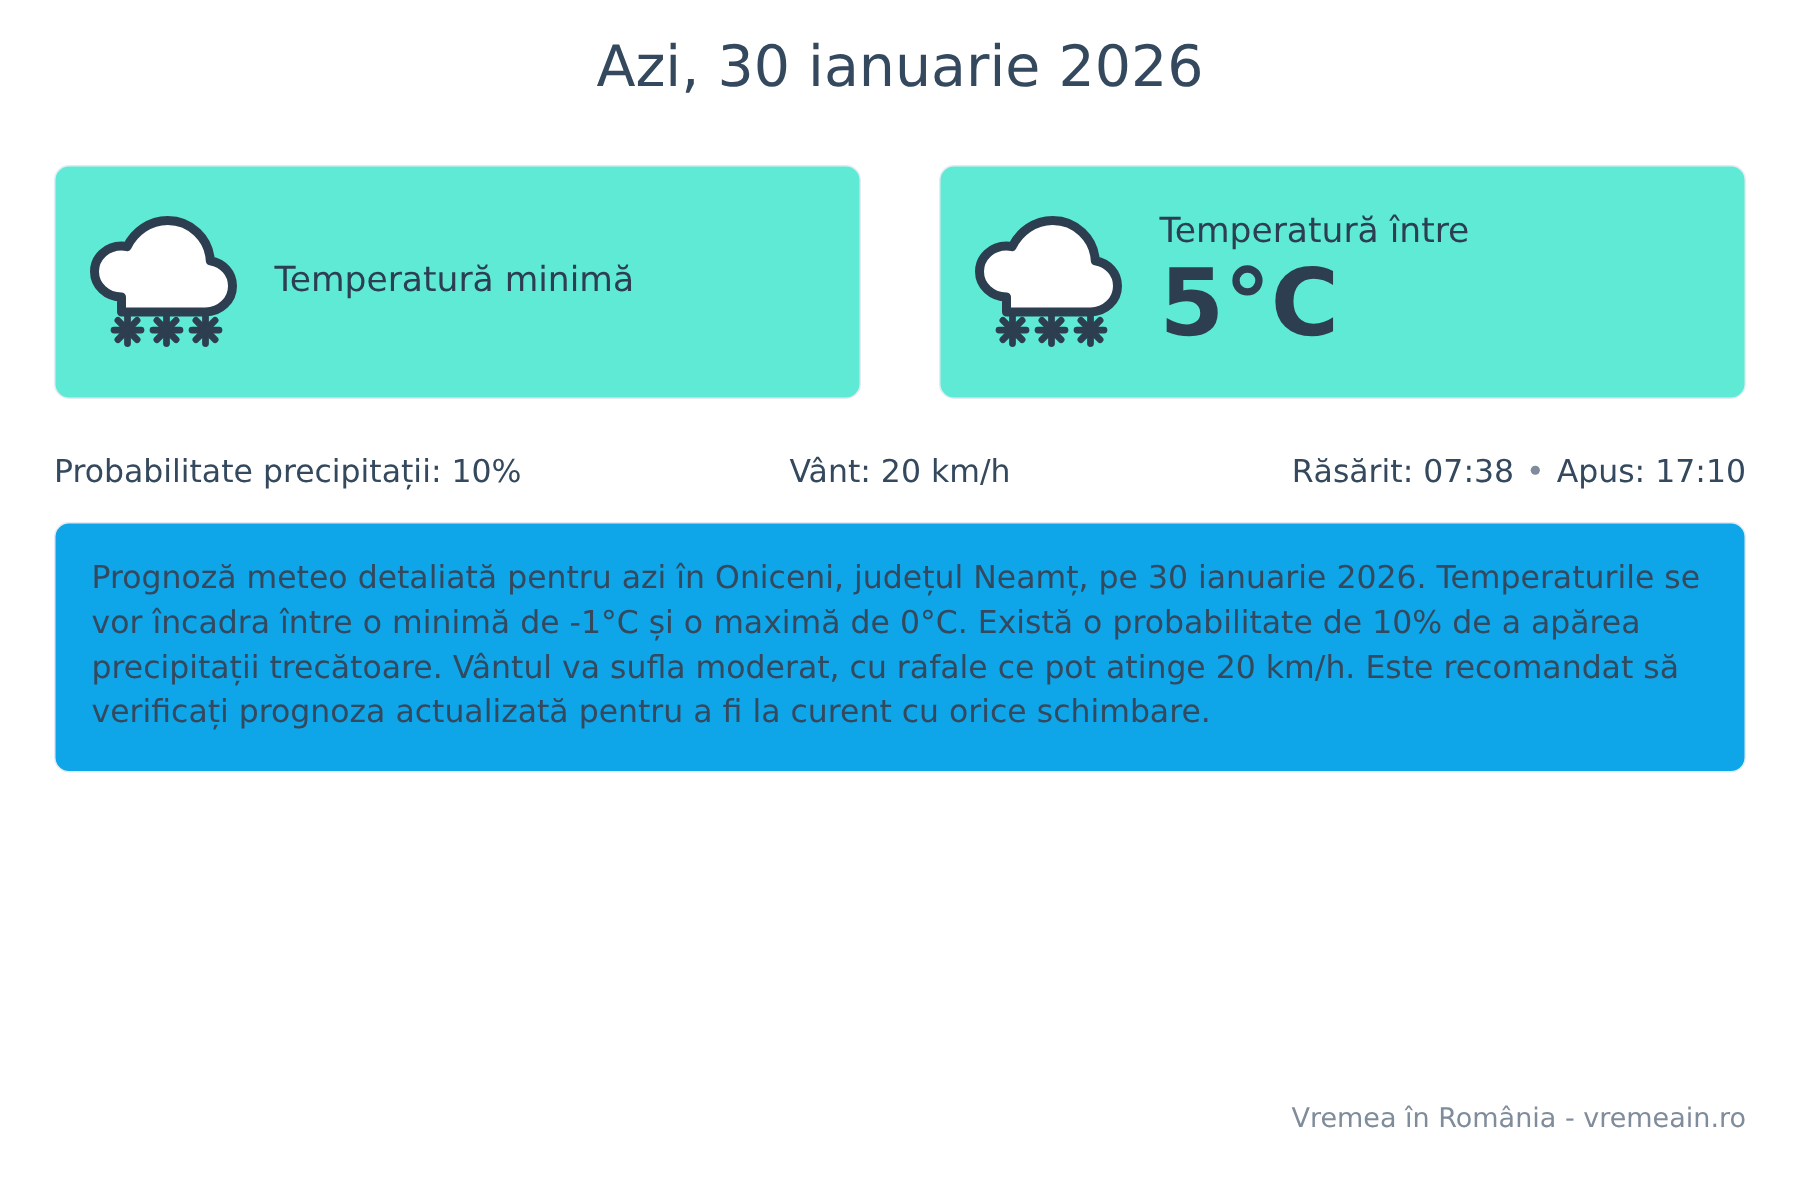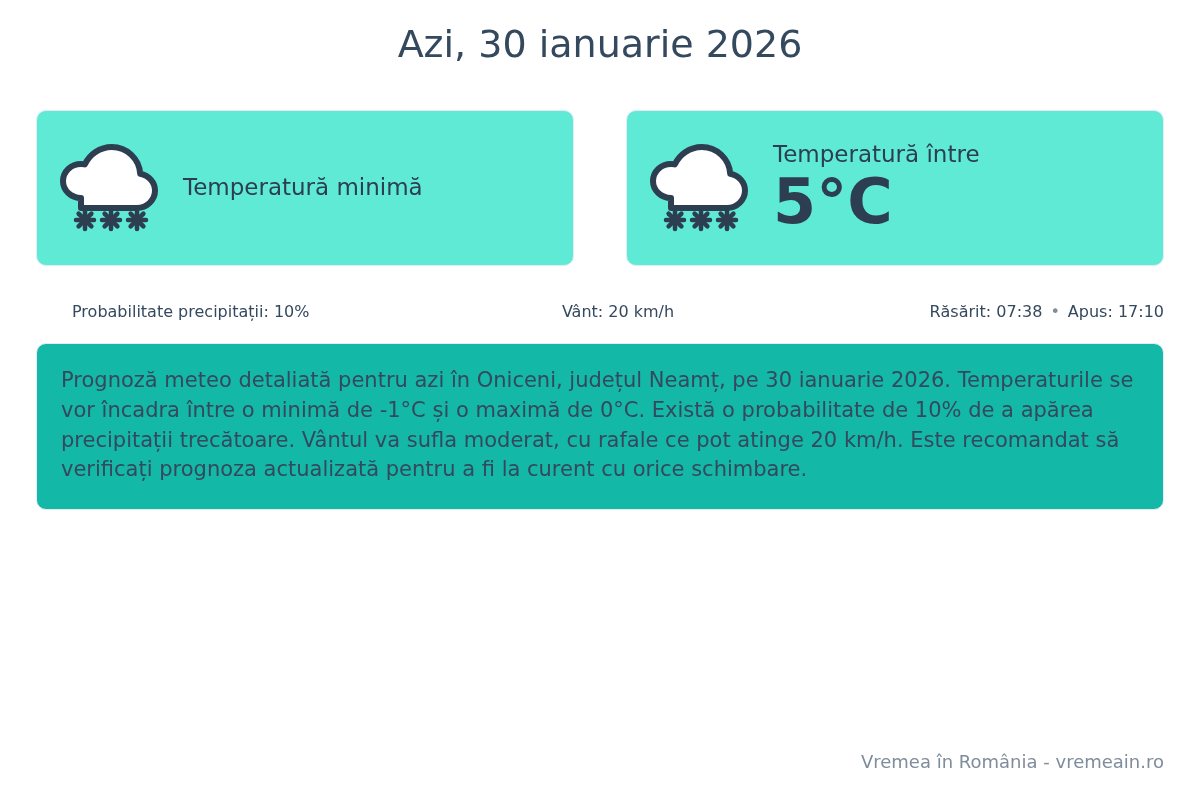--- a/index.html
+++ b/index.html
@@ -95,48 +95,47 @@
     font-size: 62px;
     font-weight: bold;
     color: #2c3e50;
     line-height: 1.05;
   }
 
   
   .meta-row {
     display: flex;
     margin-top: 36px;
-    font-size: 16px;
+    font-size: 21px;
     color: #34495e;
     align-items: flex-start;
-    margin-left: 36px;
   }
   .meta-left   { flex: 1 1 0; text-align: left; }
   .meta-center { flex: 1 1 0; text-align: center; }
   .meta-right  { flex: 1 1 0; text-align: right; }
   .meta-dot { margin: 0 8px; color: #7f8c9b; }
 
   
   .description {
     margin-top: 22px;
-    background: #14b8a6;
+    background: #0ea5e9;
     border: 1px solid #e3ecf6;
     border-radius: 10px;
     padding: 22px 24px 24px 24px;
     font-size: 21px;
     line-height: 1.42;
     color: #34495e;
     box-sizing: border-box;
   }
 
   
   .footer {
     position: absolute;
     right: 36px;
-    bottom: 28px;
+    bottom: 44px;
     font-size: 18px;
     color: #7f8c9b;
   }
 </style>
 </head>
 <body>
 
 <div class="page">
 
 

